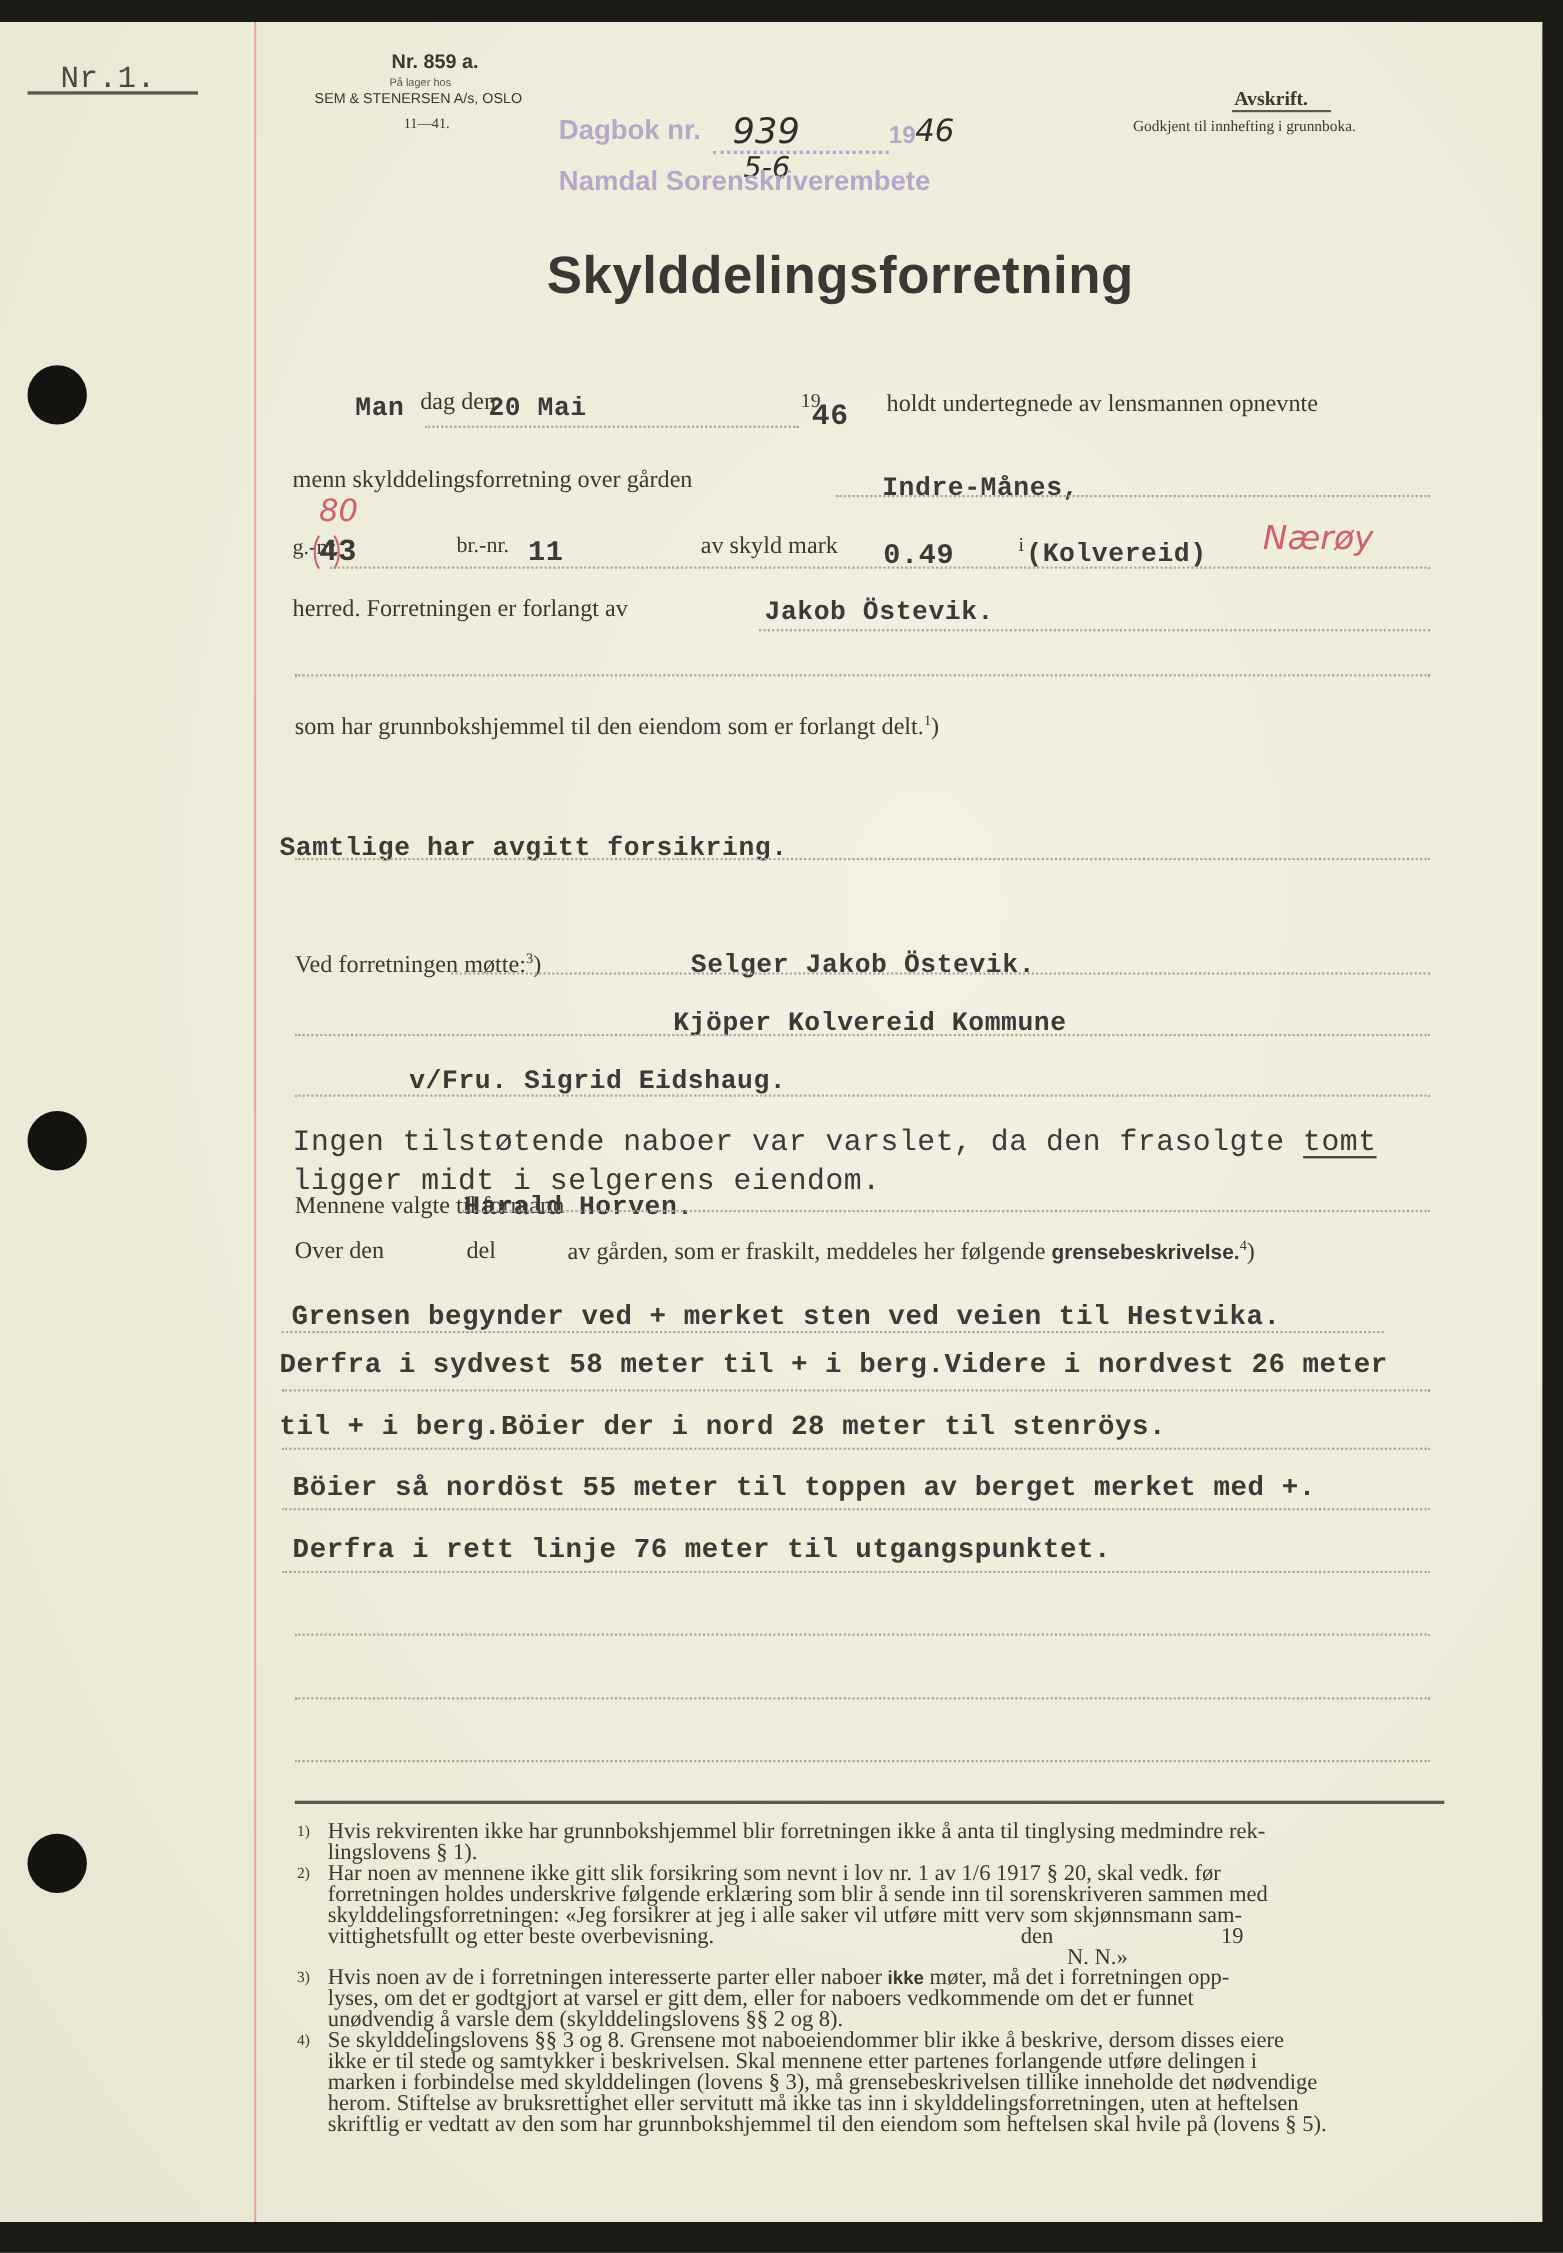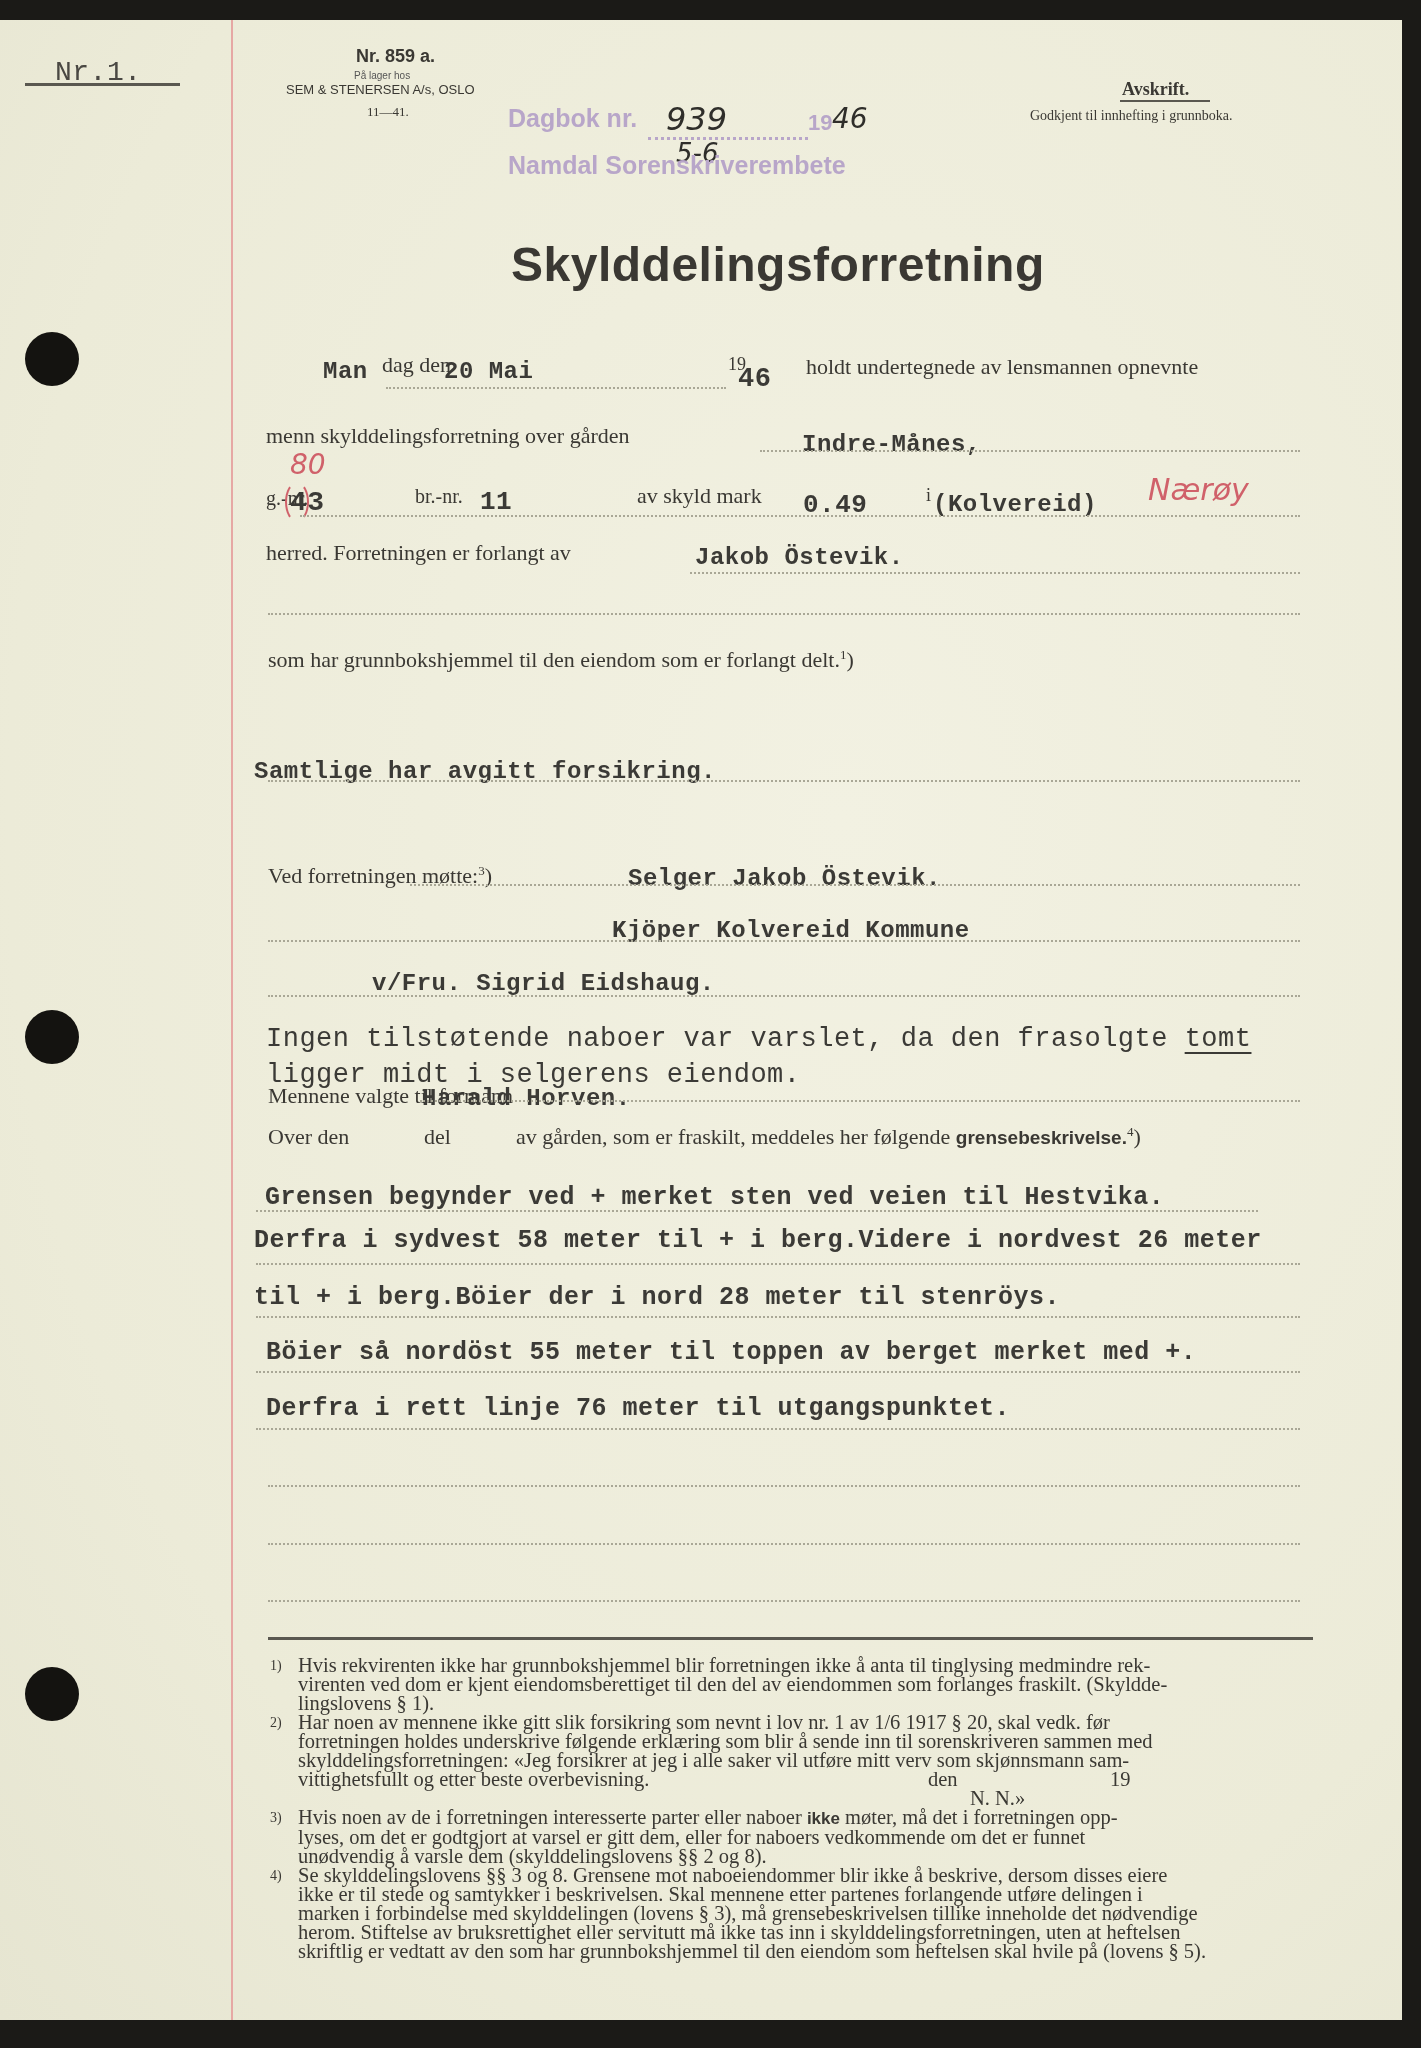--- a/index.html
+++ b/index.html
@@ -62,21 +62,21 @@
   <div class="abs" style="left:648px; top:117px; width:160px; border-bottom:3px dotted #b8a6c9;"></div>
   <div class="abs stamp" style="left:808px; top:90px; font-size:22px;">19</div>
   <div class="abs hand" style="left:832px; top:82px; font-size:28px;">46</div>
   <div class="abs hand" style="left:676px; top:118px; font-size:26px;">5-6</div>
   <div class="abs stamp" style="left:508px; top:131px; font-size:25px;">Namdal Sorenskriverembete</div>
 
   <div class="abs print" style="left:1122px; top:59px; font-size:18px; font-weight:bold;">Avskrift.</div>
   <div class="abs" style="left:1120px; top:80px; width:90px; height:2px; background:#5a5850;"></div>
   <div class="abs print" style="left:1030px; top:88px; font-size:14px;">Godkjent til innhefting i grunnboka.</div>
 
-  <h1 class="abs sans" style="left:497px; top:203px; margin:14px; font-size:48px; font-weight:bold; color:#3a3833; letter-spacing:0.5px;">Skylddelingsforretning</h1>
+  <h1 class="abs sans" style="left:497px; top:203px; margin:0; font-size:48px; font-weight:bold; color:#3a3833; letter-spacing:0.5px;">Skylddelingsforretning</h1>
 
   <div class="abs typed" style="left:323px; top:338px; font-size:24px;">Man</div>
   <div class="abs print" style="left:382px; top:332px; font-size:22px;">dag den</div>
   <div class="abs typed" style="left:444px; top:338px; font-size:24px;">20 Mai</div>
   <div class="abs print" style="left:728px; top:334px; font-size:18px;">19</div>
   <div class="abs typed" style="left:738px; top:344px; font-size:27px;">46</div>
   <div class="abs print" style="left:806px; top:334px; font-size:22px;">holdt undertegnede av lensmannen opnevnte</div>
   <div class="dotline" style="left:386px; top:367px; width:340px;"></div>
 
   <div class="abs print" style="left:266px; top:403px; font-size:22px;">menn skylddelingsforretning over gården</div>
@@ -142,21 +142,20 @@
   <div class="dotline" style="left:268px; top:1465px; width:1032px;"></div>
   <div class="dotline" style="left:268px; top:1523px; width:1032px;"></div>
   <div class="dotline" style="left:268px; top:1580px; width:1032px;"></div>
 
   <div class="rule"></div>
 
   <div class="footnotes">
     <div class="fn">
       <span class="num">1)</span>
       <div>Hvis rekvirenten ikke har grunnbokshjemmel blir forretningen ikke å anta til tinglysing medmindre rek-</div>
-      <div>virenten ved dom er kjent eiendomsberettiget til den del av eiendommen som forlanges fraskilt. (Skyldde-</div>
       <div>lingslovens § 1).</div>
     </div>
     <div class="fn">
       <span class="num">2)</span>
       <div>Har noen av mennene ikke gitt slik forsikring som nevnt i lov nr. 1 av 1/6 1917 § 20, skal vedk. før</div>
       <div>forretningen holdes underskrive følgende erklæring som blir å sende inn til sorenskriveren sammen med</div>
       <div>skylddelingsforretningen:  «Jeg forsikrer at jeg i alle saker vil utføre mitt verv som skjønnsmann sam-</div>
       <div style="position:relative;">
         <span>vittighetsfullt og etter beste overbevisning.</span>
         <span style="position:absolute; left:630px;">den</span>

